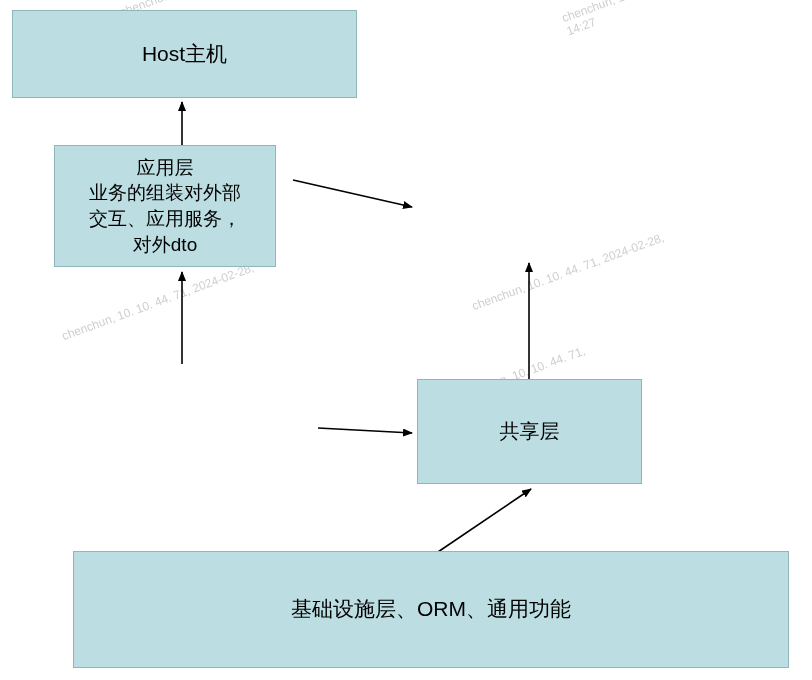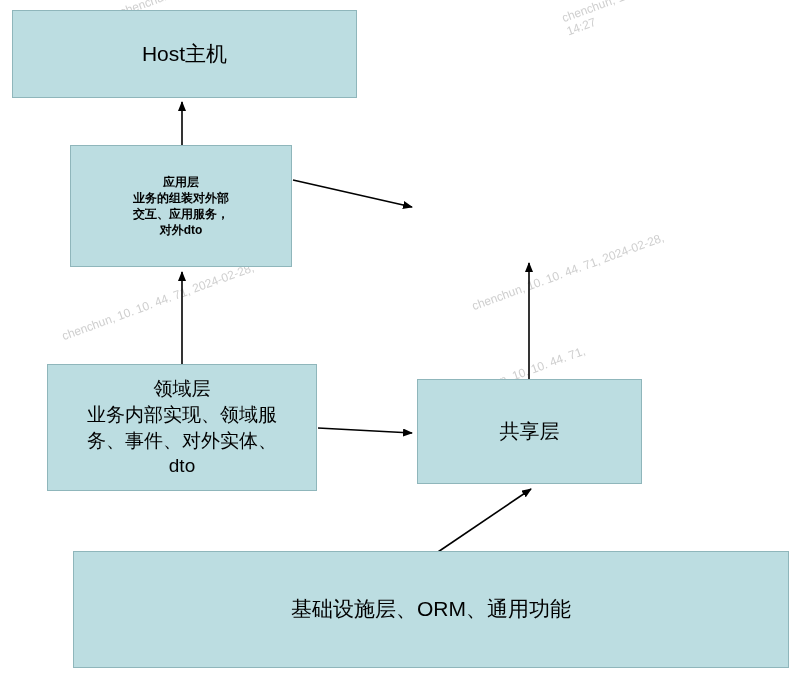--- a/index.html
+++ b/index.html
@@ -23,21 +23,21 @@
     display: flex;
     align-items: center;
     justify-content: center;
     text-align: center;
     color: #000000;
     line-height: 1.35;
     white-space: pre-line;
     padding: 2px 6px;
   }
   #node-host      { left: 12px;  top: 10px;  width: 345px; height: 88px;  font-size: 21px; }
-  #node-app       { left: 70px;  top: 145px; width: 222px; height: 122px; font-size: 12px; font-weight: bold; }
+  #node-app       { left: 54px;  top: 145px; width: 222px; height: 122px; font-size: 19px; }
   #node-appabs    { left: 417px; top: 153px; width: 225px; height: 105px; font-size: 20px; }
   #node-domain    { left: 47px;  top: 364px; width: 270px; height: 127px; font-size: 19px; }
   #node-shared    { left: 417px; top: 379px; width: 225px; height: 105px; font-size: 20px; }
   #node-infra     { left: 73px;  top: 551px; width: 716px; height: 117px; font-size: 21px; }
 
   svg.arrows {
     position: absolute;
     left: 0;
     top: 0;
     width: 812px;
@@ -88,20 +88,16 @@
     <line x1="529" y1="379" x2="529" y2="263" stroke="#000000" stroke-width="1.6" marker-end="url(#ah)"></line>
 
     <line x1="432" y1="556" x2="531" y2="489" stroke="#000000" stroke-width="1.6" marker-end="url(#ah)"></line>
   </svg>
 
   <div class="node" id="node-host">Host主机</div>
   <div class="node" id="node-app">应用层
 业务的组装对外部
 交互、应用服务，
 对外dto</div>
-  <div class="node" id="node-domain">领域层
-业务内部实现、领域服
-务、事件、对外实体、
-dto</div>
   <div class="node" id="node-shared">共享层</div>
   <div class="node" id="node-infra">基础设施层、ORM、通用功能</div>
 
 </div>
 
 </body></html>

